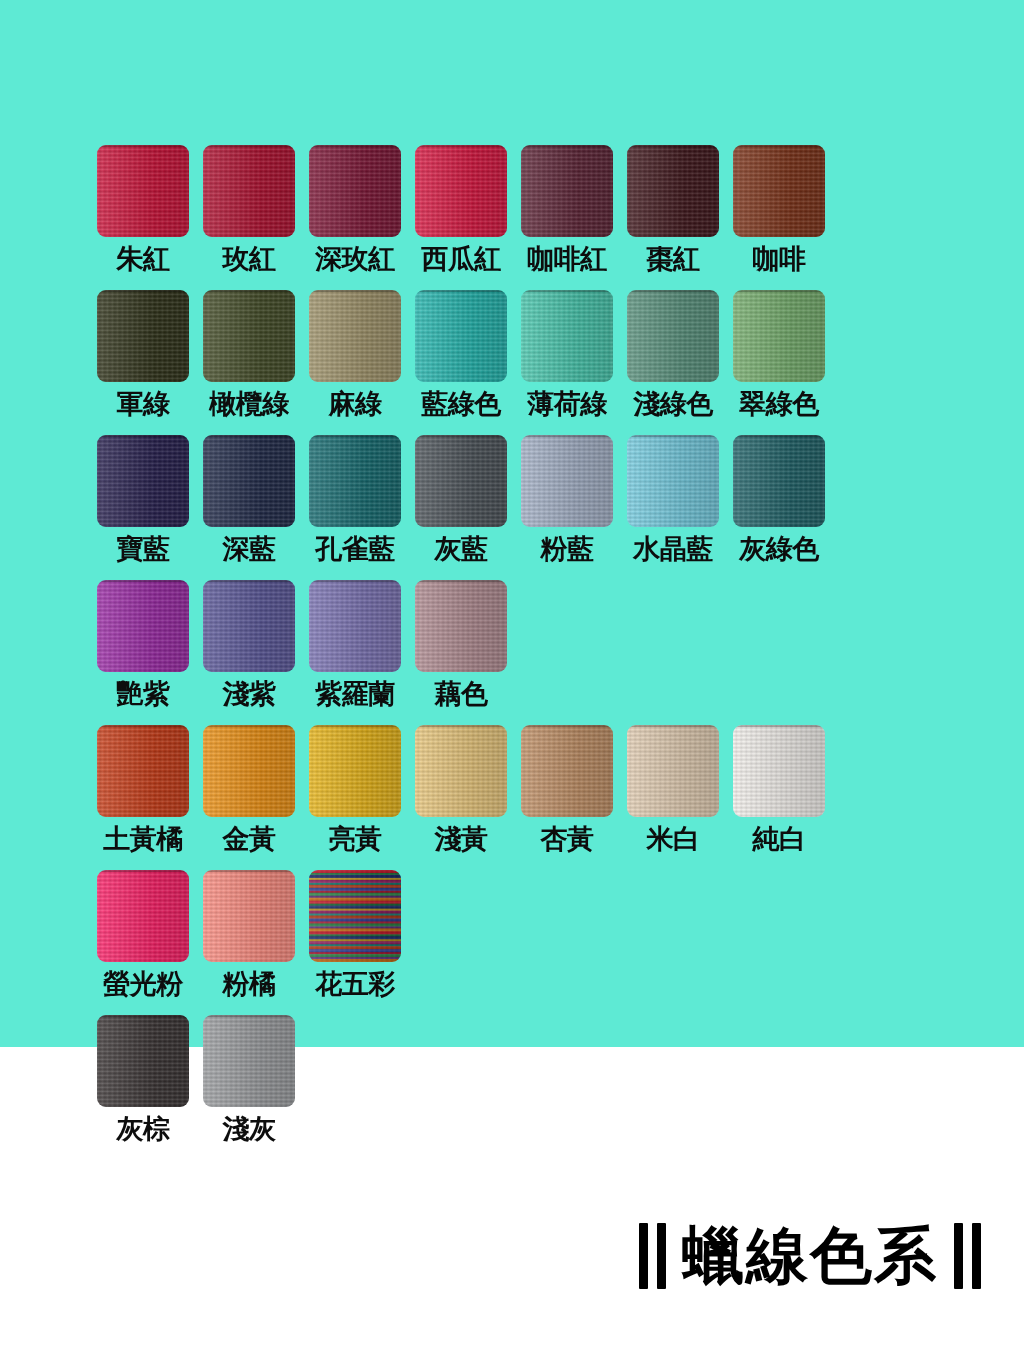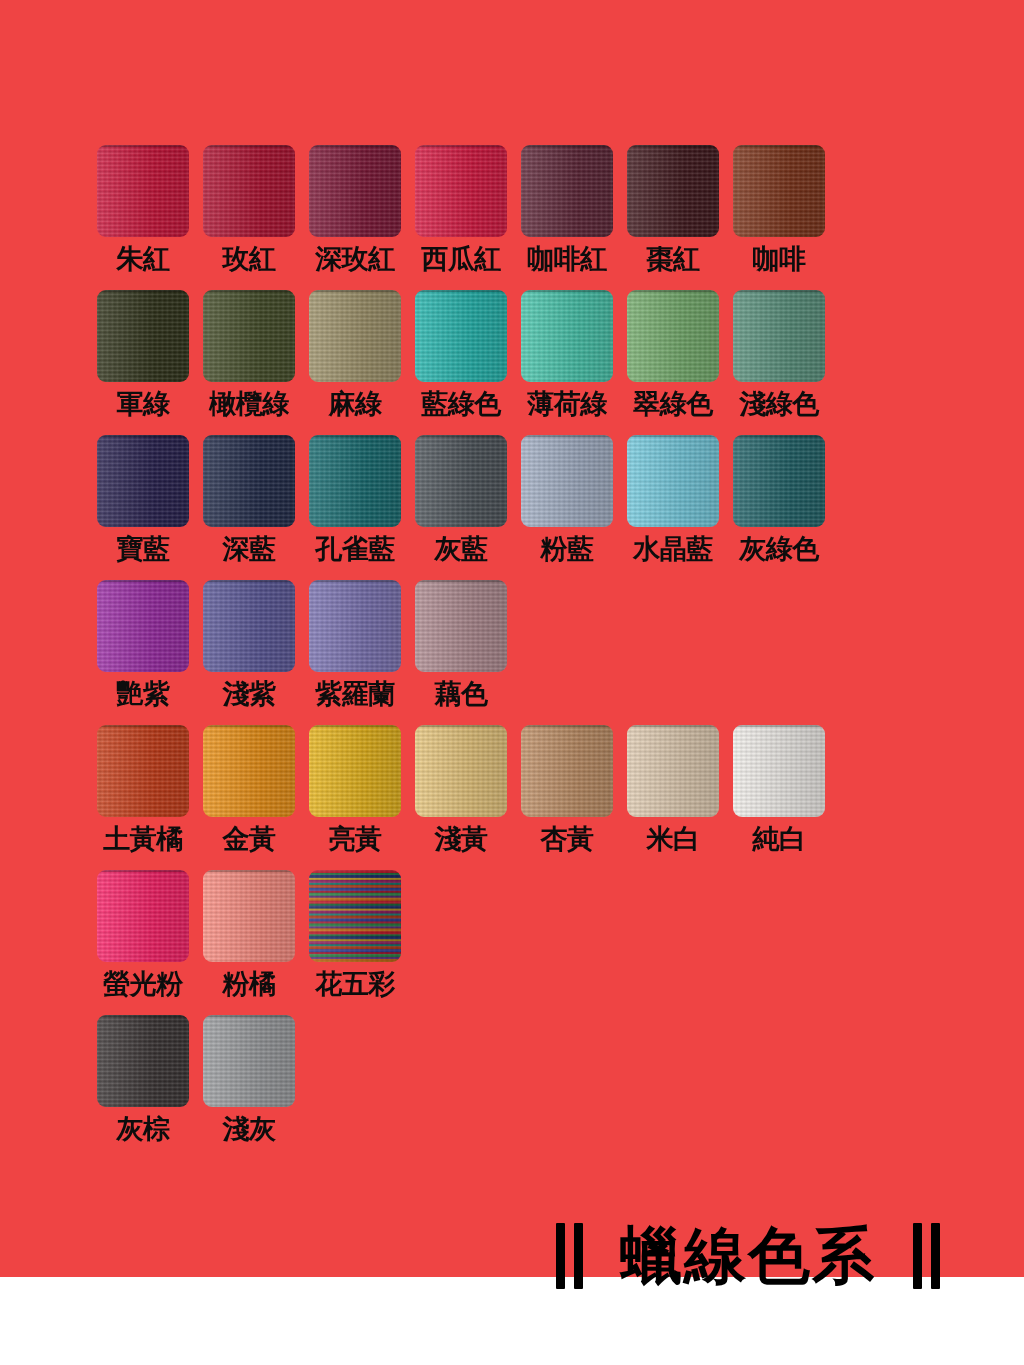--- a/index.html
+++ b/index.html
@@ -14,22 +14,22 @@
     height: 1365px;
     position: relative;
     overflow: hidden;
     font-family: "DejaVu Sans", "Liberation Sans", sans-serif;
   }
 
   #sheet {
     position: absolute;
     left: 0; top: 0;
     width: 1024px;
-    height: 1277px;
-    background: #ef4444;
+    height: 1047px;
+    background: #5eead4;
   }
 
   #grid {
     position: absolute;
     left: 90px;
     top: 145px;
     width: 860px;
   }
 
   .swatch-row {
@@ -118,22 +118,21 @@
   }
 
   #footer-title {
     position: absolute;
     left: 0;
     top: 1222px;
     width: 1024px;
     display: flex;
     justify-content: flex-end;
     align-items: center;
-    padding-right: 68px;
-    gap: 21px;
+    padding-right: 27px;
   }
 
   .title-bars {
     display: inline-flex;
     gap: 9px;
     margin: 0 16px;
   }
   .title-bar {
     display: block;
     width: 9px;
@@ -203,26 +202,26 @@
         </div>
         <div class="swatch-cell">
           <div class="swatch-chip" style="background-color: rgb(34, 181, 174);"></div>
           <div class="swatch-label">藍綠色</div>
         </div>
         <div class="swatch-cell">
           <div class="swatch-chip" style="background-color: rgb(70, 198, 172);"></div>
           <div class="swatch-label">薄荷綠</div>
         </div>
         <div class="swatch-cell">
+          <div class="swatch-chip" style="background-color: rgb(88, 145, 124);"></div>
+          <div class="swatch-label">淺綠色</div>
+        </div>
+        <div class="swatch-cell">
           <div class="swatch-chip" style="background-color: rgb(116, 173, 108);"></div>
           <div class="swatch-label">翠綠色</div>
-        </div>
-        <div class="swatch-cell">
-          <div class="swatch-chip" style="background-color: rgb(88, 145, 124);"></div>
-          <div class="swatch-label">淺綠色</div>
         </div>
       </div>
       <div class="swatch-row">
         <div class="swatch-cell">
           <div class="swatch-chip" style="background-color: rgb(39, 32, 79);"></div>
           <div class="swatch-label">寶藍</div>
         </div>
         <div class="swatch-cell">
           <div class="swatch-chip" style="background-color: rgb(32, 42, 73);"></div>
           <div class="swatch-label">深藍</div>

